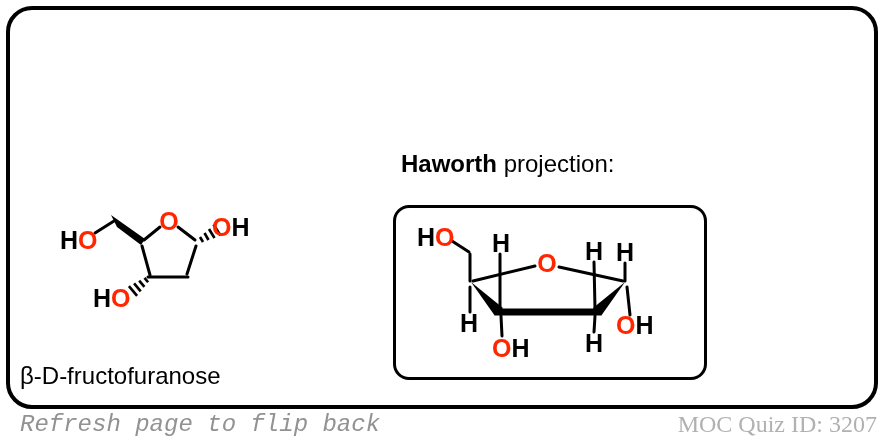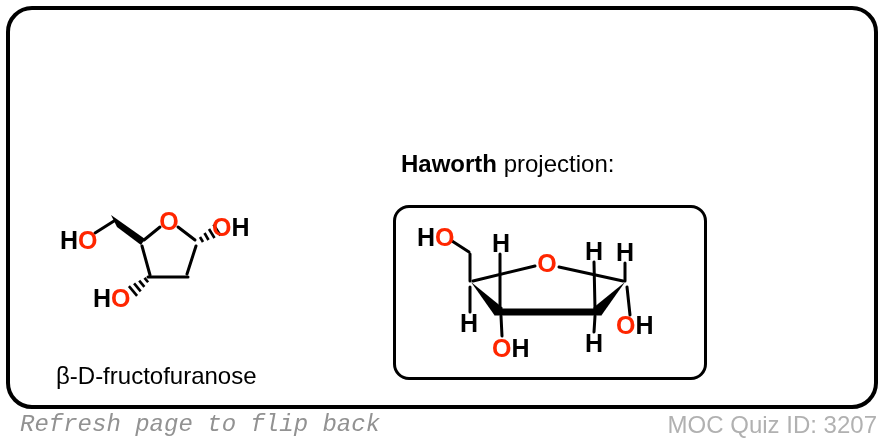--- a/index.html
+++ b/index.html
@@ -17,29 +17,29 @@
     border:3px solid var(--bond,#000);border-radius:16px;
     box-sizing:border-box;
   }
   .haworth-title{
     position:absolute;left:401px;top:150px;
     font-size:24px;color:#000;white-space:pre;
   }
   .haworth-title .b{font-weight:bold;}
   .molecule-name{
     position:absolute;left:20px;top:362px;
-    font-size:24px;color:#000;margin-left:36px;
+    font-size:24px;color:#000;
   }
   .footer-left{
     position:absolute;left:20px;top:411px;
     font-size:24px;font-style:italic;color:var(--gray1,#929292);font-family:Liberation Mono, monospace;
   }
   .footer-right{
     position:absolute;right:9px;top:411px;
-    font-size:24px;color:var(--gray2,#b1b1b1);
+    font-size:24px;color:var(--gray2,#b1b1b1);font-family:Liberation Serif, serif;
   }
   svg.structures{position:absolute;left:0;top:0;}
   svg .bond{stroke:var(--bond,#000);stroke-width:3;stroke-linecap:round;fill:none;}
   svg .bold-edge{stroke:var(--bond,#000);stroke-width:7;stroke-linecap:butt;}
   svg .hash{stroke:var(--bond,#000);stroke-width:2.6;stroke-linecap:butt;}
   svg .wedge{fill:var(--bond,#000);stroke:none;}
   svg text{
     font-family:"Liberation Sans","DejaVu Sans",sans-serif;
     font-size:25px;font-weight:bold;
   }

